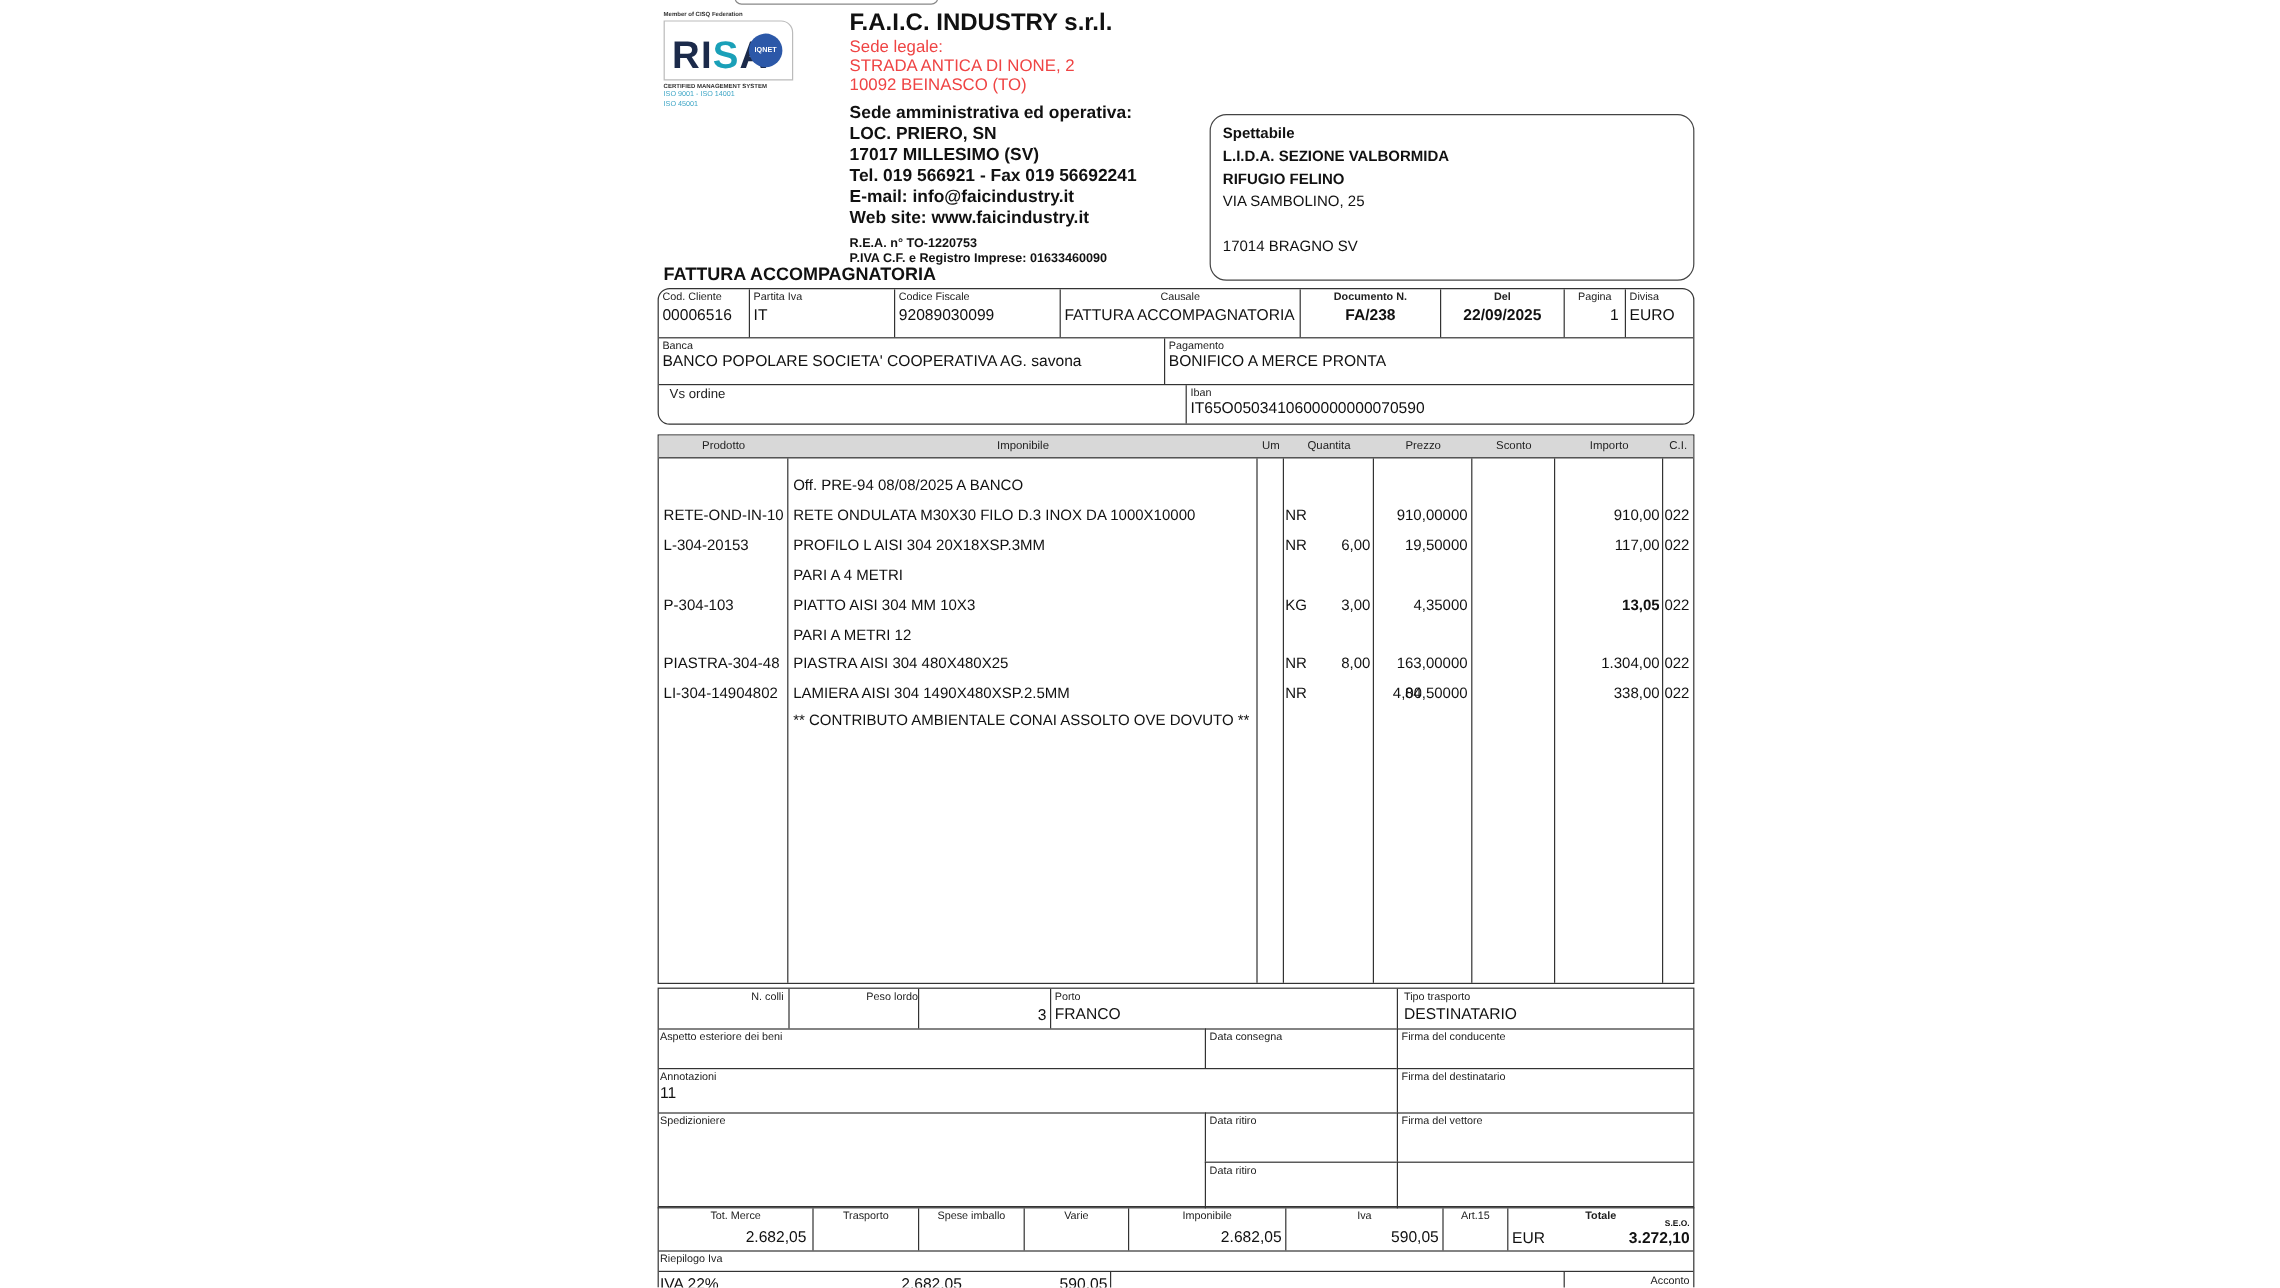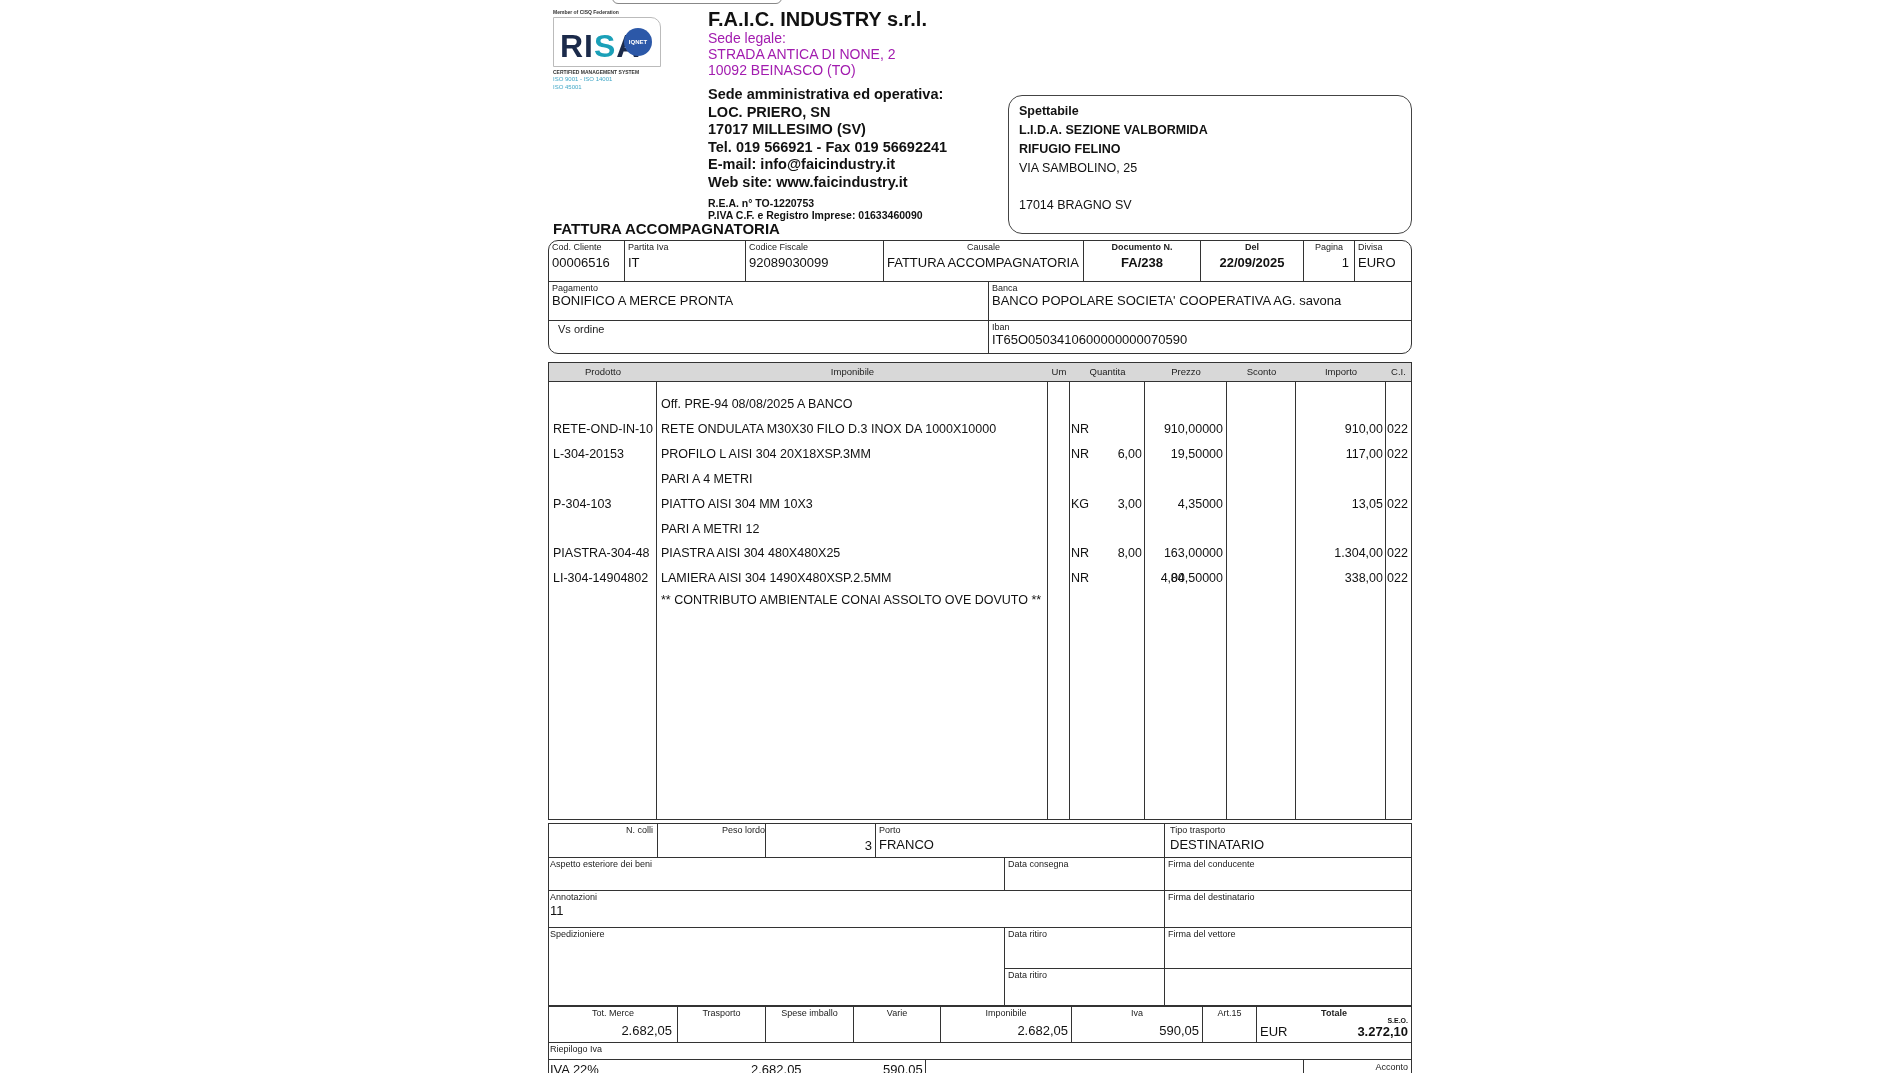--- a/index.html
+++ b/index.html
@@ -12,21 +12,21 @@
   .logo .member { font-size: 5px; font-weight: bold; color: #333; }
   .logo .box { margin-top: 2px; width: 108px; height: 50px; border: 1px solid #bbb; border-radius: 0 10px 0 0; position: relative; }
   .logo .rina { position: absolute; left: 6px; top: 10px; font-size: 32px; font-weight: bold; color: #1b2a4a; letter-spacing: 1px; }
   .logo .rina .slash { color: #1aa0b8; }
   .logo .iqnet { position: absolute; left: 70px; top: 10px; width: 28px; height: 28px; border-radius: 50%; background: #2c58a8; color: #fff; font-size: 6px; font-weight: bold; display: flex; align-items: center; justify-content: center; }
   .logo .cms { font-size: 5px; font-weight: bold; color: #333; margin-top: 2px; }
   .logo .iso { font-size: 6px; color: #3fa6c6; line-height: 8px; }
   
   .company { left: 708px; top: 8px; width: 300px; }
   .company .name { font-size: 20px; font-weight: bold; line-height: 22px; }
-  .company .legal { font-size: 14px; line-height: 16px; color: #a21caf; }
+  .company .legal { font-size: 14px; line-height: 16px; color: #ef4444; }
   .company .ops { font-size: 14.5px; font-weight: bold; line-height: 17.5px; margin-top: 8px; }
   .company .small { font-size: 10.5px; font-weight: bold; line-height: 12px; margin-top: 6px; }
   .doc-title { left: 553px; top: 220px; font-size: 15px; font-weight: bold; }
   
   .recipient { left: 1008px; top: 95px; width: 404px; height: 139px; border: 1.5px solid #444; border-radius: 14px; padding: 6px 10px; font-size: 12.5px; line-height: 19px; }
   .recipient .b { font-weight: bold; }
   
   .box { border: 1.5px solid #333; }
   .lbl { font-size: 9px; color: #222; line-height: 10px; }
   .val { font-size: 13px; line-height: 15px; }
@@ -122,27 +122,27 @@
     <div class="cell" style="width:51px">
       <div class="lbl" style="text-align:center">Pagina</div>
       <div class="val r" style="margin-top:3px;padding-right:2px">1</div>
     </div>
     <div class="cell" style="flex:1">
       <div class="lbl">Divisa</div>
       <div class="val" style="margin-top:3px">EURO</div>
     </div>
   </div>
   <div class="row hline" style="top:41px;height:39px;">
+    <div class="cell" style="flex:1">
+      <div class="lbl">Banca</div>
+      <div class="val">BANCO POPOLARE SOCIETA' COOPERATIVA AG. savona</div>
+    </div>
     <div class="cell" style="width:440px">
       <div class="lbl">Pagamento</div>
       <div class="val">BONIFICO A MERCE PRONTA</div>
-    </div>
-    <div class="cell" style="flex:1">
-      <div class="lbl">Banca</div>
-      <div class="val">BANCO POPOLARE SOCIETA' COOPERATIVA AG. savona</div>
     </div>
   </div>
   <div class="row" style="top:80px;height:34px;">
     <div class="cell" style="width:440px">
       <div class="lbl" style="font-size:11px;padding-left:6px;margin-top:2px">Vs ordine</div>
     </div>
     <div class="cell" style="flex:1">
       <div class="lbl">Iban</div>
       <div class="val">IT65O0503410600000000070590</div>
     </div>
@@ -192,21 +192,21 @@
   </div>
   <div>
     <div class="line" style="left:112px;top:109px;width:385px">PARI A 4 METRI</div>
   </div>
   <div>
     <div class="line" style="left:4px;top:134px;width:102px">P-304-103</div>
     <div class="line" style="left:112px;top:134px;width:385px">PIATTO AISI 304 MM 10X3</div>
     <div class="line" style="left:522px;top:134px;width:20px">KG</div>
     <div class="line r" style="left:593px;top:134px;transform:translateX(-100%);">3,00</div>
     <div class="line r" style="left:674px;top:134px;transform:translateX(-100%);">4,35000</div>
-    <div class="line r" style="left:834px;top:134px;transform:translateX(-100%);">13,05</div>
+    <div class="line r" style="left:834px;top:134px;transform:translateX(-100%);font-weight:bold;">13,05</div>
     <div class="line" style="left:838px;top:134px">022</div>
   </div>
   <div>
     <div class="line" style="left:112px;top:159px;width:385px">PARI A METRI 12</div>
   </div>
   <div>
     <div class="line" style="left:4px;top:183px;width:102px">PIASTRA-304-48</div>
     <div class="line" style="left:112px;top:183px;width:385px">PIASTRA AISI 304 480X480X25</div>
     <div class="line" style="left:522px;top:183px;width:20px">NR</div>
     <div class="line r" style="left:593px;top:183px;transform:translateX(-100%);">8,00</div>

